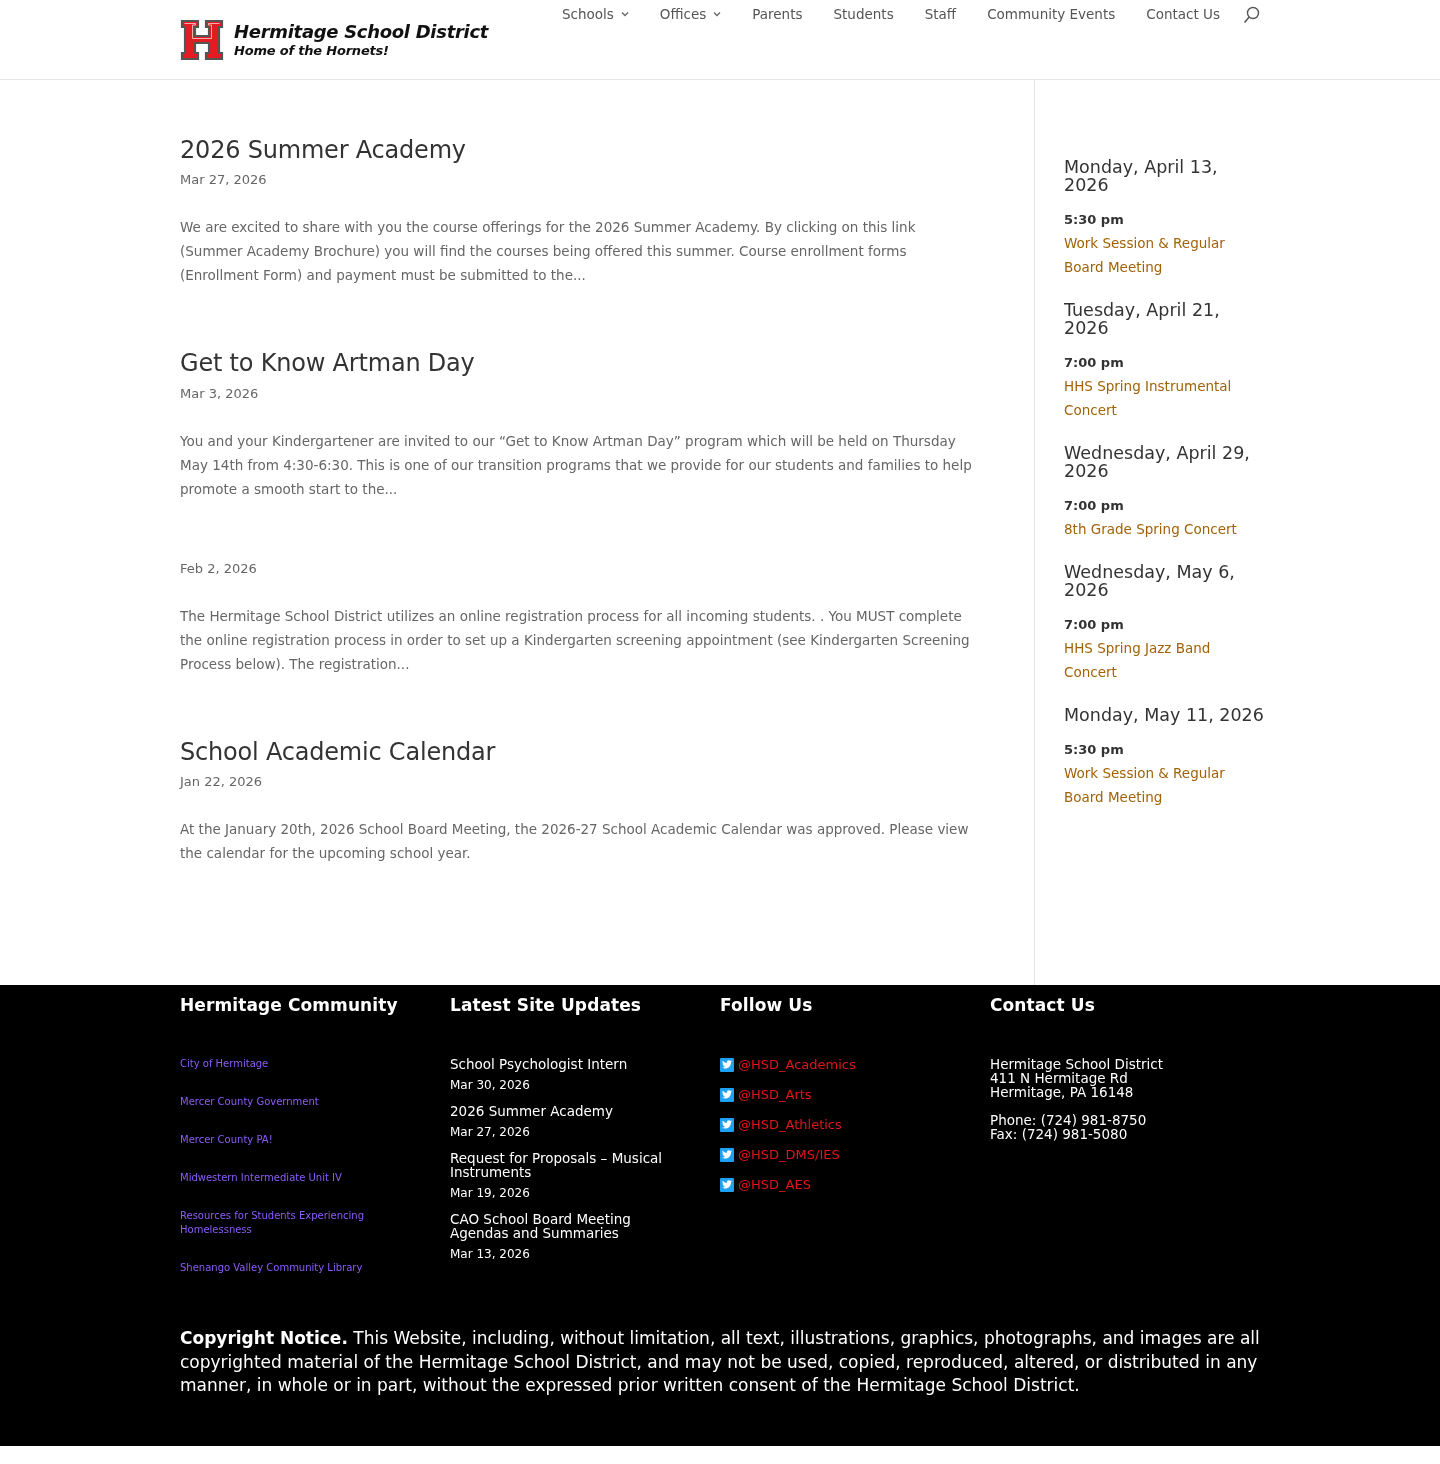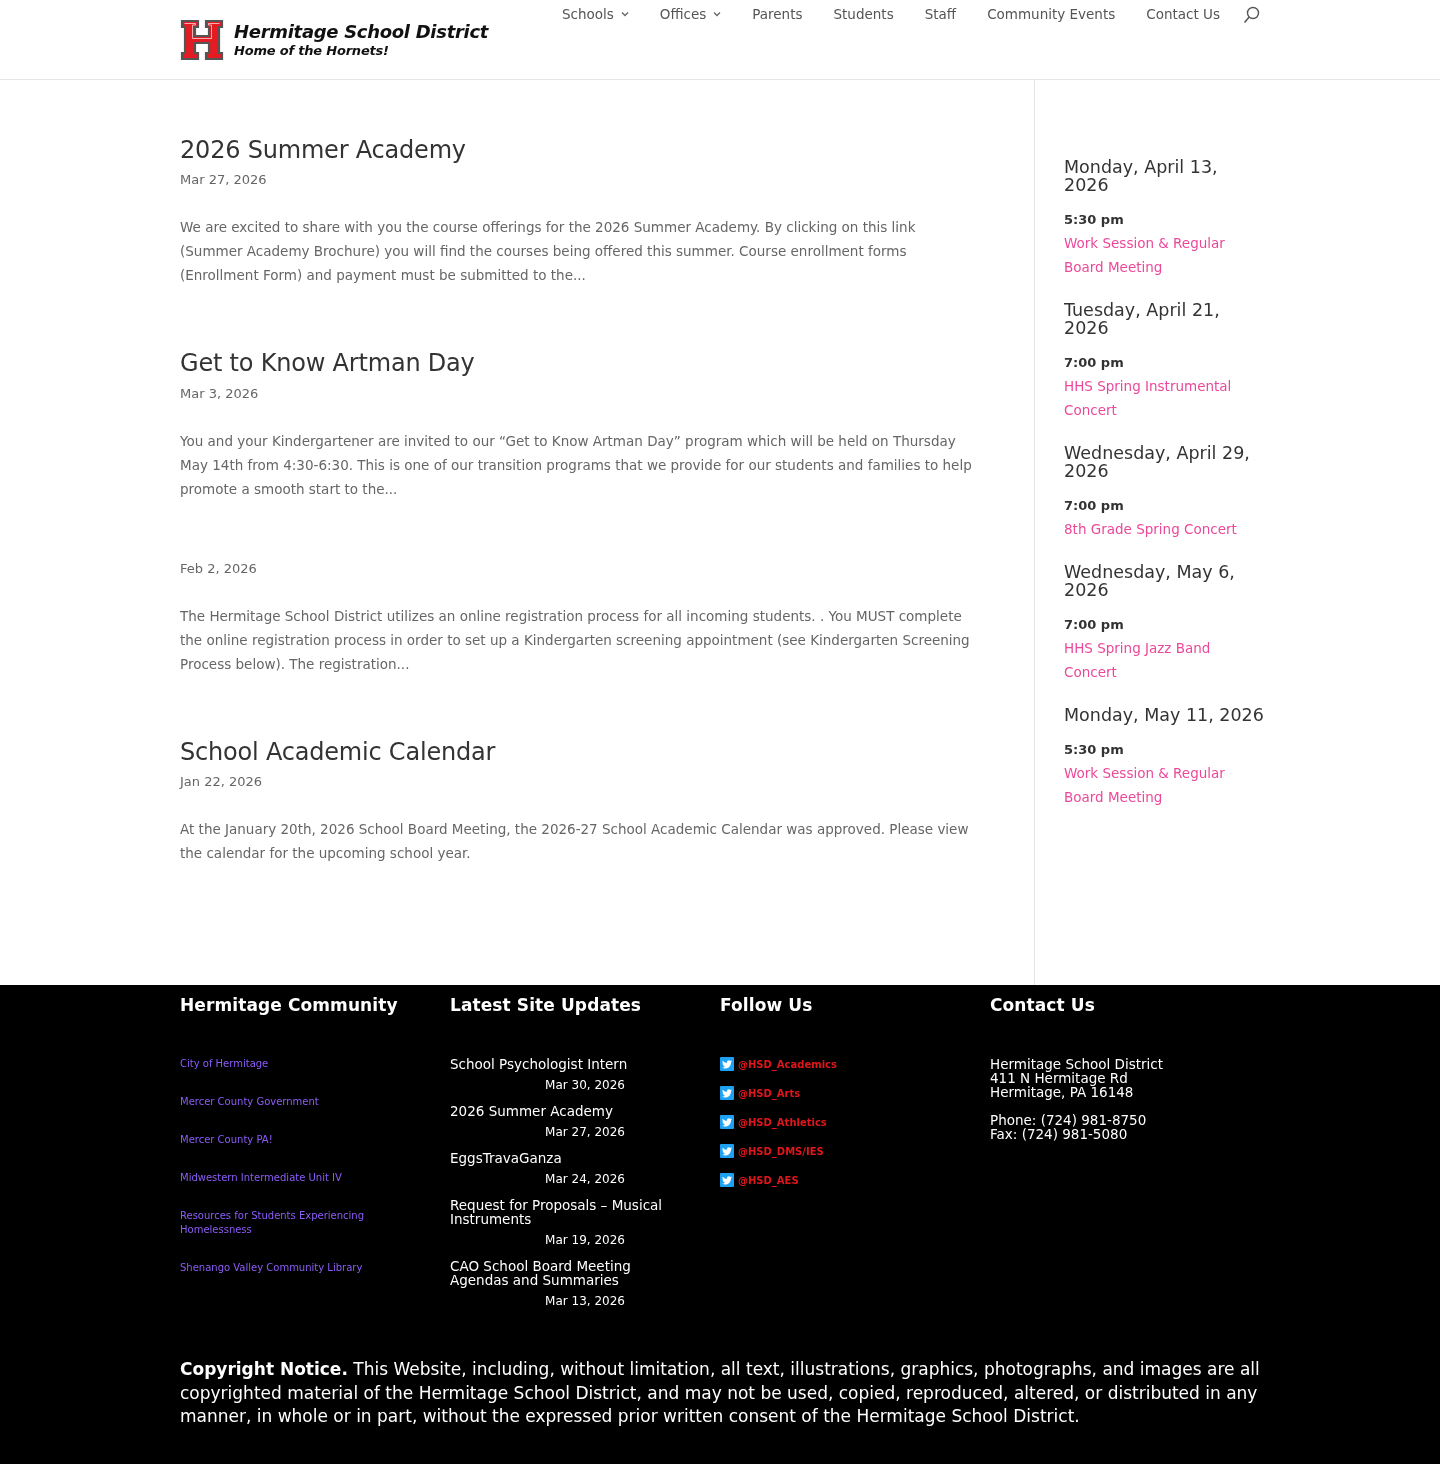--- a/index.html
+++ b/index.html
@@ -25,35 +25,35 @@
   .main::before { content: ""; position: absolute; left: 854px; top: 0; bottom: 0; width: 1px; background: #e5e5e5; }
   .content { width: 795px; padding-top: 54px; }
   .post { margin-bottom: 60px; }
   .post-title { font-size: 24px; color: #333; font-weight: normal; line-height: 1.35; text-decoration: none; display: block; letter-spacing: -0.2px; }
   .post-date { font-size: 13px; color: #666; margin-top: 6px; margin-bottom: 28px; }
   .post-excerpt { font-size: 13.5px; color: #666; line-height: 24px; }
 
   .sidebar { position: absolute; left: 884px; width: 200px; top: 0; padding-top: 78px; }
   .ev-day { font-size: 17.5px; color: #333; line-height: 18px; margin-bottom: 18px; font-weight: normal; }
   .ev-time { font-size: 13px; font-weight: bold; color: #333; margin-bottom: 4px; }
-  .ev-name { font-size: 13.5px; color: #ec4899; line-height: 24px; margin-bottom: 22px; }
+  .ev-name { font-size: 13.5px; color: #a16207; line-height: 24px; margin-bottom: 22px; }
 
   
   .footer { background: #000; color: #fff; padding-top: 10px; padding-bottom: 48px; }
   .footer-inner { width: 1080px; margin: 0 auto; }
   .footer-cols { display: flex; }
   .fcol { width: 285px; }
   .fcol h4 { font-size: 17px; font-weight: bold; color: #fff; margin-bottom: 42px; letter-spacing: 0.1px; }
   .flink { display: block; color: #8b5cf6; font-size: 10px; line-height: 14px; margin-bottom: 14px; text-decoration: none; width: 215px; margin-top: 24px; }
   .upd { margin-bottom: 12px; }
   .upd-title { display: block; color: #fff; font-size: 13.5px; line-height: 14px; text-decoration: none; width: 215px; }
-  .upd-date { font-size: 12px; color: #fff; margin-top: 7px; text-align: center; }
+  .upd-date { font-size: 12px; color: #fff; margin-top: 7px; }
   .tw-row { display: flex; align-items: center; margin-bottom: 15px; margin-top: 2px; }
   .tw-icon { width: 14px; height: 14px; background: #1da1f2; margin-right: 4px; display: flex; align-items: center; justify-content: center; border-radius: 1px; }
-  .tw-link { color: #e0161b; font-size: 10px; text-decoration: none; font-weight: bold; }
+  .tw-link { color: #e0161b; font-size: 13px; text-decoration: none; }
   .contact-line { font-size: 13.5px; color: #fff; line-height: 14px; }
   .contact-gap { height: 14px; }
   .copyright { margin-top: 38px; font-size: 17px; line-height: 23.5px; color: #fff; }
   .copyright b { font-weight: bold; }
 </style>
 </head>
 <body>
 
 <header class="header">
   <div class="header-inner">
@@ -170,24 +170,20 @@
         <h4>Latest Site Updates</h4>
         <div class="upd">
           <a class="upd-title" href="#">School Psychologist Intern</a>
           <div class="upd-date">Mar 30, 2026</div>
         </div>
         <div class="upd">
           <a class="upd-title" href="#">2026 Summer Academy</a>
           <div class="upd-date">Mar 27, 2026</div>
         </div>
         <div class="upd">
-          <a class="upd-title" href="#">EggsTravaGanza</a>
-          <div class="upd-date">Mar 24, 2026</div>
-        </div>
-        <div class="upd">
           <a class="upd-title" href="#">Request for Proposals – Musical Instruments</a>
           <div class="upd-date">Mar 19, 2026</div>
         </div>
         <div class="upd">
           <a class="upd-title" href="#" style="width:190px">CAO School Board Meeting Agendas and Summaries</a>
           <div class="upd-date">Mar 13, 2026</div>
         </div>
       </div>
 
       <div class="fcol">

